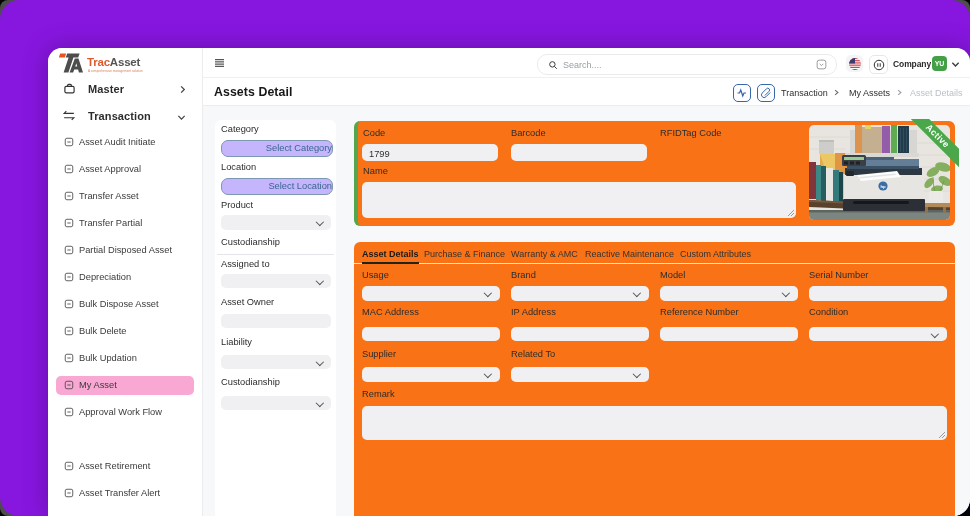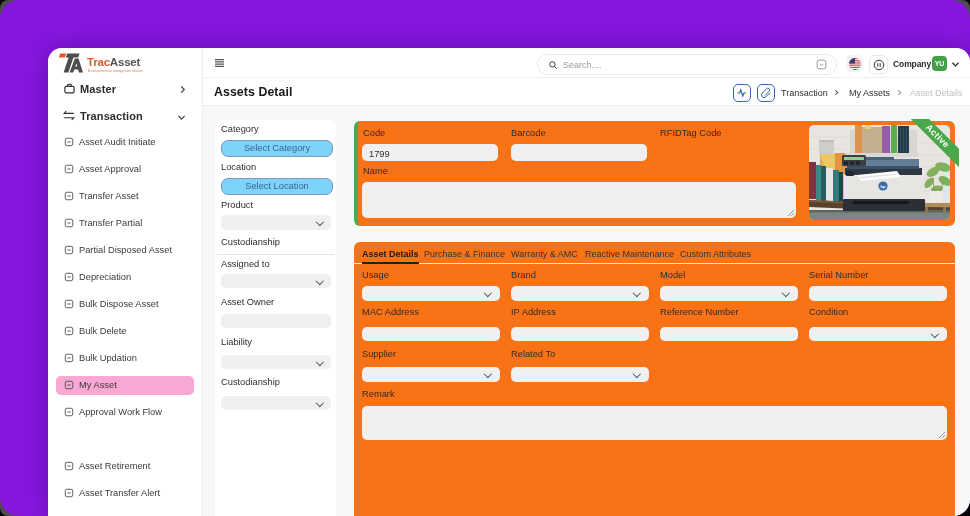--- a/index.html
+++ b/index.html
@@ -7,39 +7,39 @@
        font-family:"Liberation Sans", sans-serif;}
   .grayframe{position:absolute;inset:0;background:#4d4d4d;border-radius:8px 8px 17px 8px;}
   .purple{position:absolute;inset:0;background:#8716df;border-radius:19px 19px 17px 19px;}
   .window{position:absolute;left:48px;top:48px;width:922px;height:468px;background:#fff;
           border-radius:14px 14px 17px 0;box-shadow:0 0 24px rgba(40,0,70,.35);overflow:hidden;}
   .abs{position:absolute;}
   
   .sidebar{position:absolute;left:0;top:0;width:154px;height:468px;background:#fff;
            border-right:1px solid #ececee;border-radius:14px 0 0 0;}
   .menu-row{position:absolute;left:0;width:154px;height:20px;}
-  .menu-row .mtxt{position:absolute;left:32px;top:3px;font-size:11px;font-weight:700;color:#2d2d2d;letter-spacing:.1px;}
+  .menu-row .mtxt{position:absolute;left:40px;top:3px;font-size:11px;font-weight:700;color:#2d2d2d;letter-spacing:.1px;}
   .sub-row{position:absolute;left:8px;width:138px;height:19px;border-radius:5px;}
   .sub-row.active{background:#f9a8d4;}
   .sub-row .stxt{position:absolute;left:23px;top:4px;font-size:9.3px;color:#3a3a3a;}
   .sico{left:8px;top:4.5px;}
   
   .topbar{position:absolute;left:155px;top:0;width:767px;height:29px;background:#fff;
           border-bottom:1px solid #f0f0f2;border-radius:0 14px 0 0;}
   .pagehead{position:absolute;left:155px;top:30px;width:767px;height:27px;background:#fff;
             border-bottom:1px solid #ebedef;}
   .content{position:absolute;left:155px;top:58px;width:767px;height:410px;background:#f7f8f9;}
   
   .lbl{position:absolute;font-size:9.3px;color:#2c2c2c;}
   .inp{position:absolute;background:#f0f0f2;border-radius:5px;}
   .inp .val{position:absolute;left:7px;top:4px;font-size:9.3px;color:#2f2f2f;}
   .chev{position:absolute;width:4.6px;height:4.6px;border-right:1.2px solid #555;border-bottom:1.2px solid #555;transform:rotate(45deg);}
   .panel{position:absolute;background:#fff;border-radius:6px;}
   .selbtn{position:absolute;left:6px;width:110px;height:15px;border:1px solid #7d97b5;border-radius:7px;
-          background:#7dd3fc;color:#3b668f;font-size:9.3px;text-align:center;line-height:15px;}
+          background:#c4b5fd;color:#3b668f;font-size:9.3px;text-align:right;line-height:15px;}
   .card{position:absolute;background:#f97316;border-radius:6px;}
   .resize{position:absolute;right:2px;bottom:2px;width:7px;height:7px;}
   .tab{top:7px;font-size:9px;color:#333;}
   .tab.on{font-weight:700;color:#1a1a1a;border-bottom:2px solid #22231f;padding-bottom:2.6px;}
 </style>
 </head>
 <body>
 <div class="grayframe"></div>
 <div class="purple"></div>
 <div class="window">

